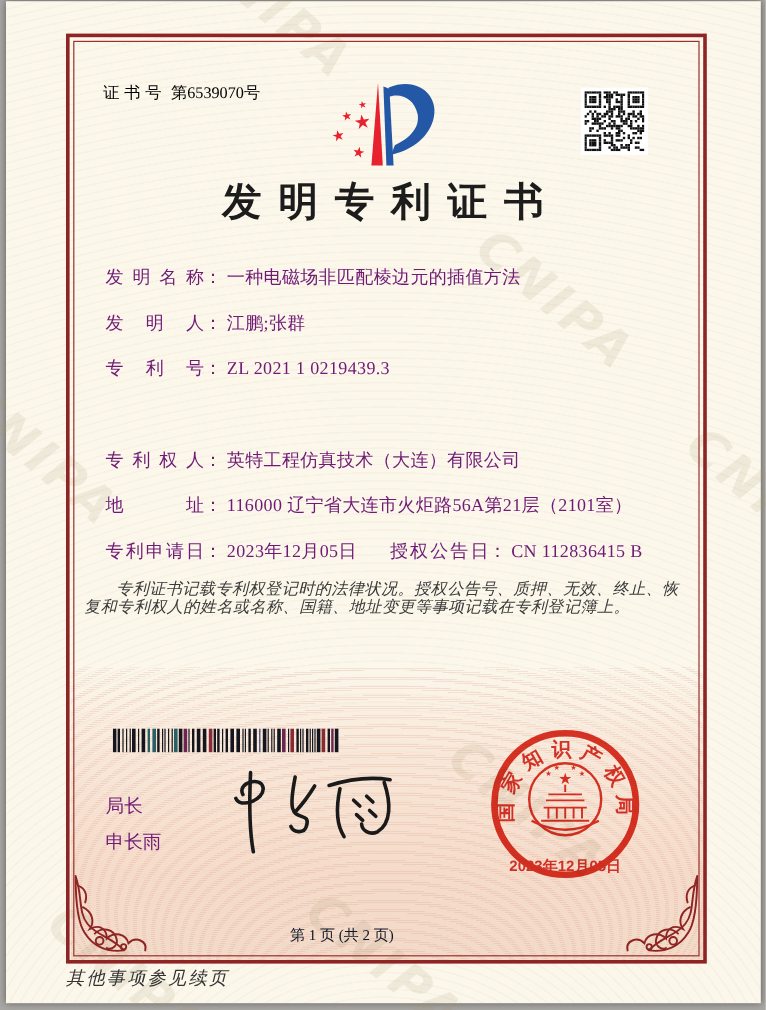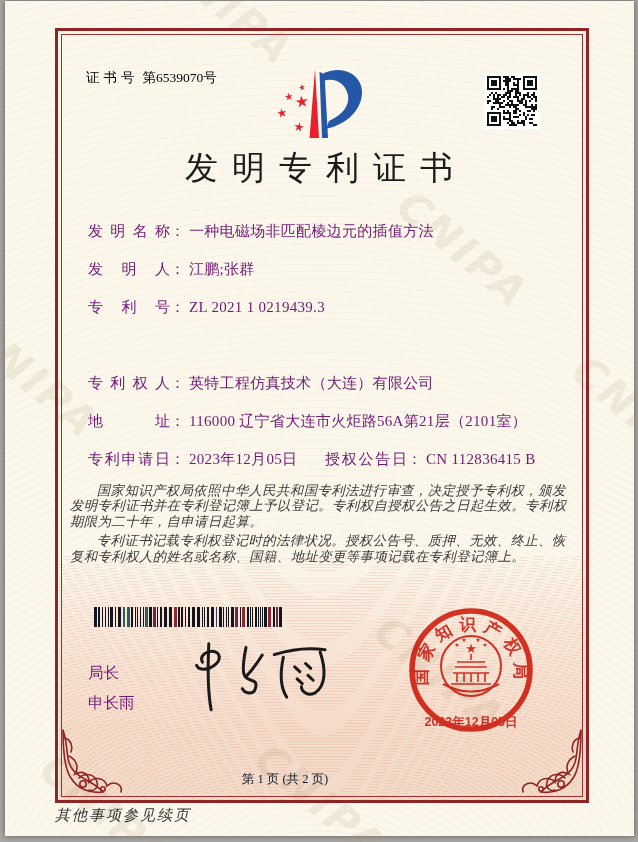--- a/index.html
+++ b/index.html
@@ -21,21 +21,21 @@
      border:3px solid #8e2424;z-index:3;pointer-events:none;}
   #frame::after{content:"";position:absolute;inset:3px;border:1px solid #9a3030;}
   .flourish{position:absolute;z-index:4;width:74px;height:72px;}
   .watermark{position:absolute;z-index:2;font-family:"DejaVu Sans","Liberation Sans",sans-serif;
      font-weight:bold;font-style:italic;font-size:42px;letter-spacing:3px;
      color:rgba(166,146,106,.14);transform:rotate(40deg);white-space:nowrap;}
   
   .content{position:absolute;z-index:4;}
   #certno{left:86px;top:69px;font-size:13.5px;color:#000000;}
   #certno .sp{letter-spacing:4px;margin-right:4px;}
-  #title{left:55px;top:146px;width:528px;text-align:center;font-size:33px;font-weight:400;
+  #title{left:55px;top:146px;width:528px;text-align:center;font-size:33px;font-weight:700;
      color:#1c1c1c;letter-spacing:14px;text-indent:14px;}
   .row{position:absolute;left:88px;width:480px;z-index:4;font-size:15px;color:#701a75;white-space:nowrap;}
   .flabel{display:inline-block;width:82px;text-align:justify;text-align-last:justify;
      -moz-text-align-last:justify;text-justify:inter-character;vertical-align:bottom;}
   .colon{margin:0 4px 0 0;}
   .fvalue{letter-spacing:.3px;}
   .pair2{position:absolute;left:237px;top:0;}
   #paras{left:70px;top:483px;width:507px;font-size:13.4px;line-height:15.4px;
      color:#3a3a3a;font-style:italic;letter-spacing:.4px;}
   #paras p{margin:0 0 4px 0;text-indent:2em;}
@@ -425,21 +425,20 @@
     <span class="flabel">地址</span><span class="colon">：</span><span class="fvalue">116000 辽宁省大连市火炬路56A第21层（2101室）</span>
   </div>
   <div class="row" style="top:450px">
     <span class="flabel">专利申请日</span><span class="colon">：</span><span class="fvalue">2023年12月05日</span>
     <span class="pair2">
       <span class="flabel">授权公告日</span><span class="colon">：</span><span class="fvalue">CN 112836415 B</span>
     </span>
   </div>
 
   <div class="content" id="paras" style="position:absolute">
-    <p>国家知识产权局依照中华人民共和国专利法进行审查，决定授予专利权，颁发发明专利证书并在专利登记簿上予以登记。专利权自授权公告之日起生效。专利权期限为二十年，自申请日起算。</p>
     <p>专利证书记载专利权登记时的法律状况。授权公告号、质押、无效、终止、恢复和专利权人的姓名或名称、国籍、地址变更等事项记载在专利登记簿上。</p>
   </div>
 
   <svg id="barcode" width="190" height="20" viewBox="0 0 190 20">
       <rect x="0" y="0" width="3" height="20" fill="#15151d"></rect>
       <rect x="4" y="0" width="2" height="20" fill="#15151d"></rect>
       <rect x="8" y="0" width="1" height="20" fill="#15151d"></rect>
       <rect x="11" y="0" width="1" height="20" fill="#15151d"></rect>
       <rect x="14" y="0" width="1" height="20" fill="#15151d"></rect>
       <rect x="16" y="0" width="3" height="20" fill="#15151d"></rect>

